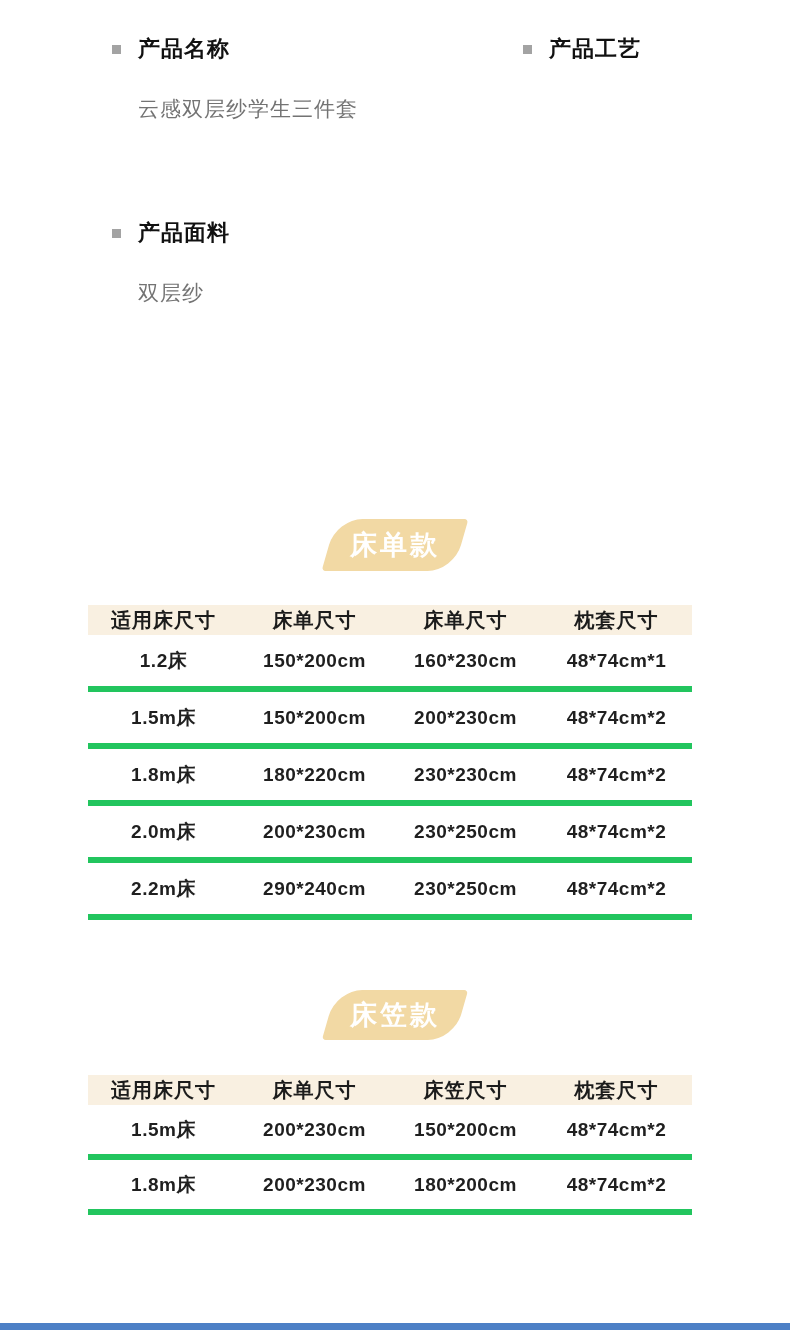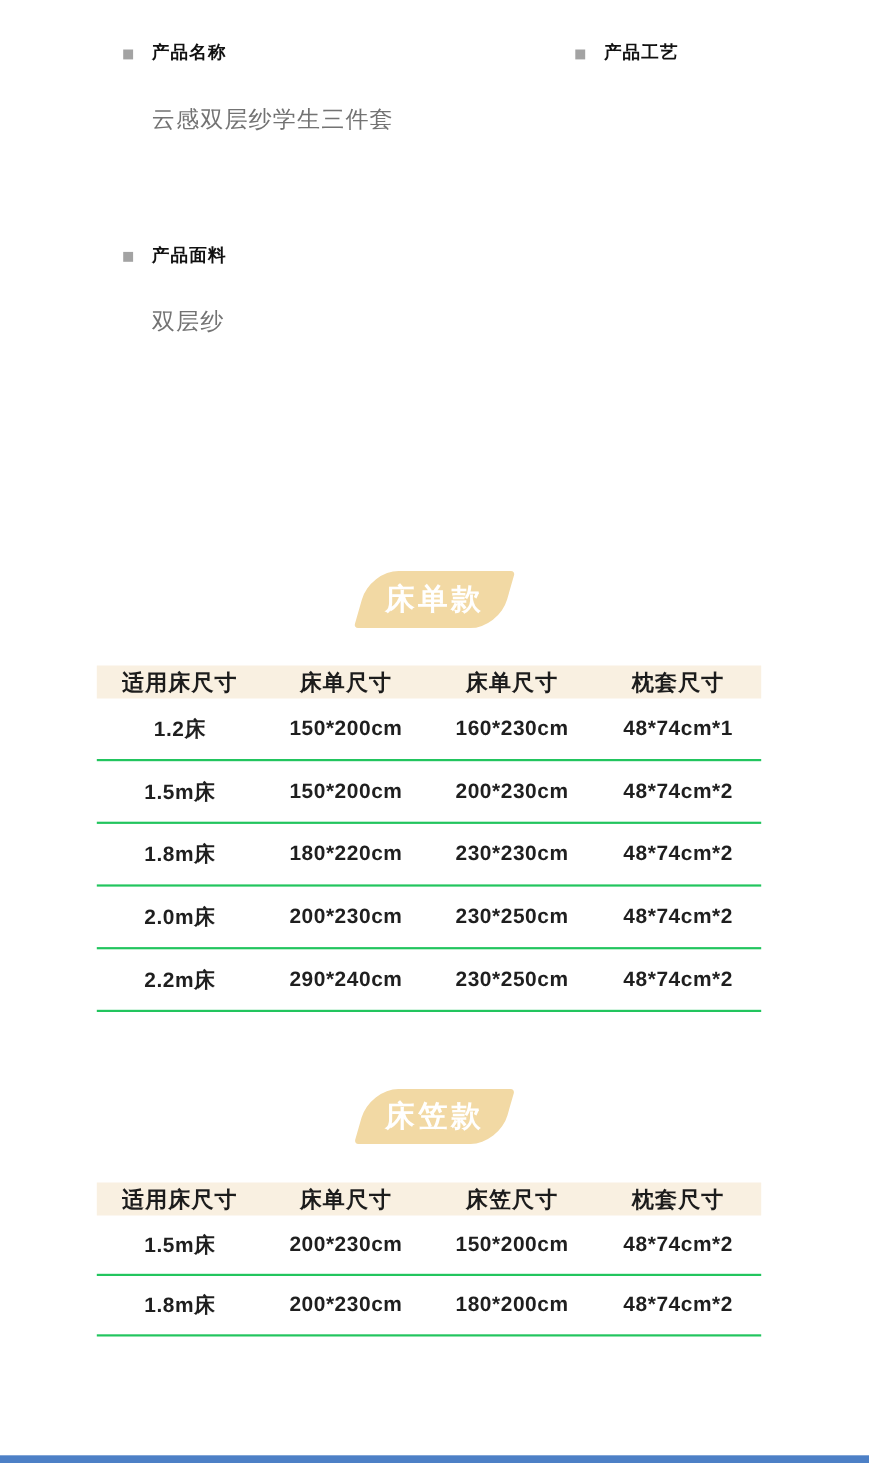--- a/index.html
+++ b/index.html
@@ -17,21 +17,21 @@
   
   .sec { position: absolute; }
   .sec-title { display: flex; align-items: center; }
   .bullet {
     width: 9px; height: 9px;
     background: #a3a3a3;
     margin-right: 17px;
     flex: 0 0 auto;
   }
   .sec-label {
-    font-size: 16px;
+    font-size: 22px;
     font-weight: 700;
     letter-spacing: 1px;
     color: #111;
     line-height: 26px;
   }
   .sec-value {
     margin-top: 32px;
     margin-left: 26px;
     font-size: 21px;
     font-weight: 400;
@@ -86,21 +86,21 @@
   }
   .t-head .t-cell {
     font-size: 20px;
     font-weight: 700;
     color: #1c1c1c;
     letter-spacing: 1px;
   }
   .t-row {
     display: flex;
     align-items: center;
-    border-bottom: 2px solid #22c55e;
+    border-bottom: 6px solid #22c55e;
   }
   .t-row-h57 { height: 57px; }
   .t-row-h55 { height: 55px; }
   .t-cell {
     flex: 1 1 25%;
     text-align: center;
     font-size: 19px;
     font-weight: 600;
     color: #1f1f1f;
     letter-spacing: 0.5px;

